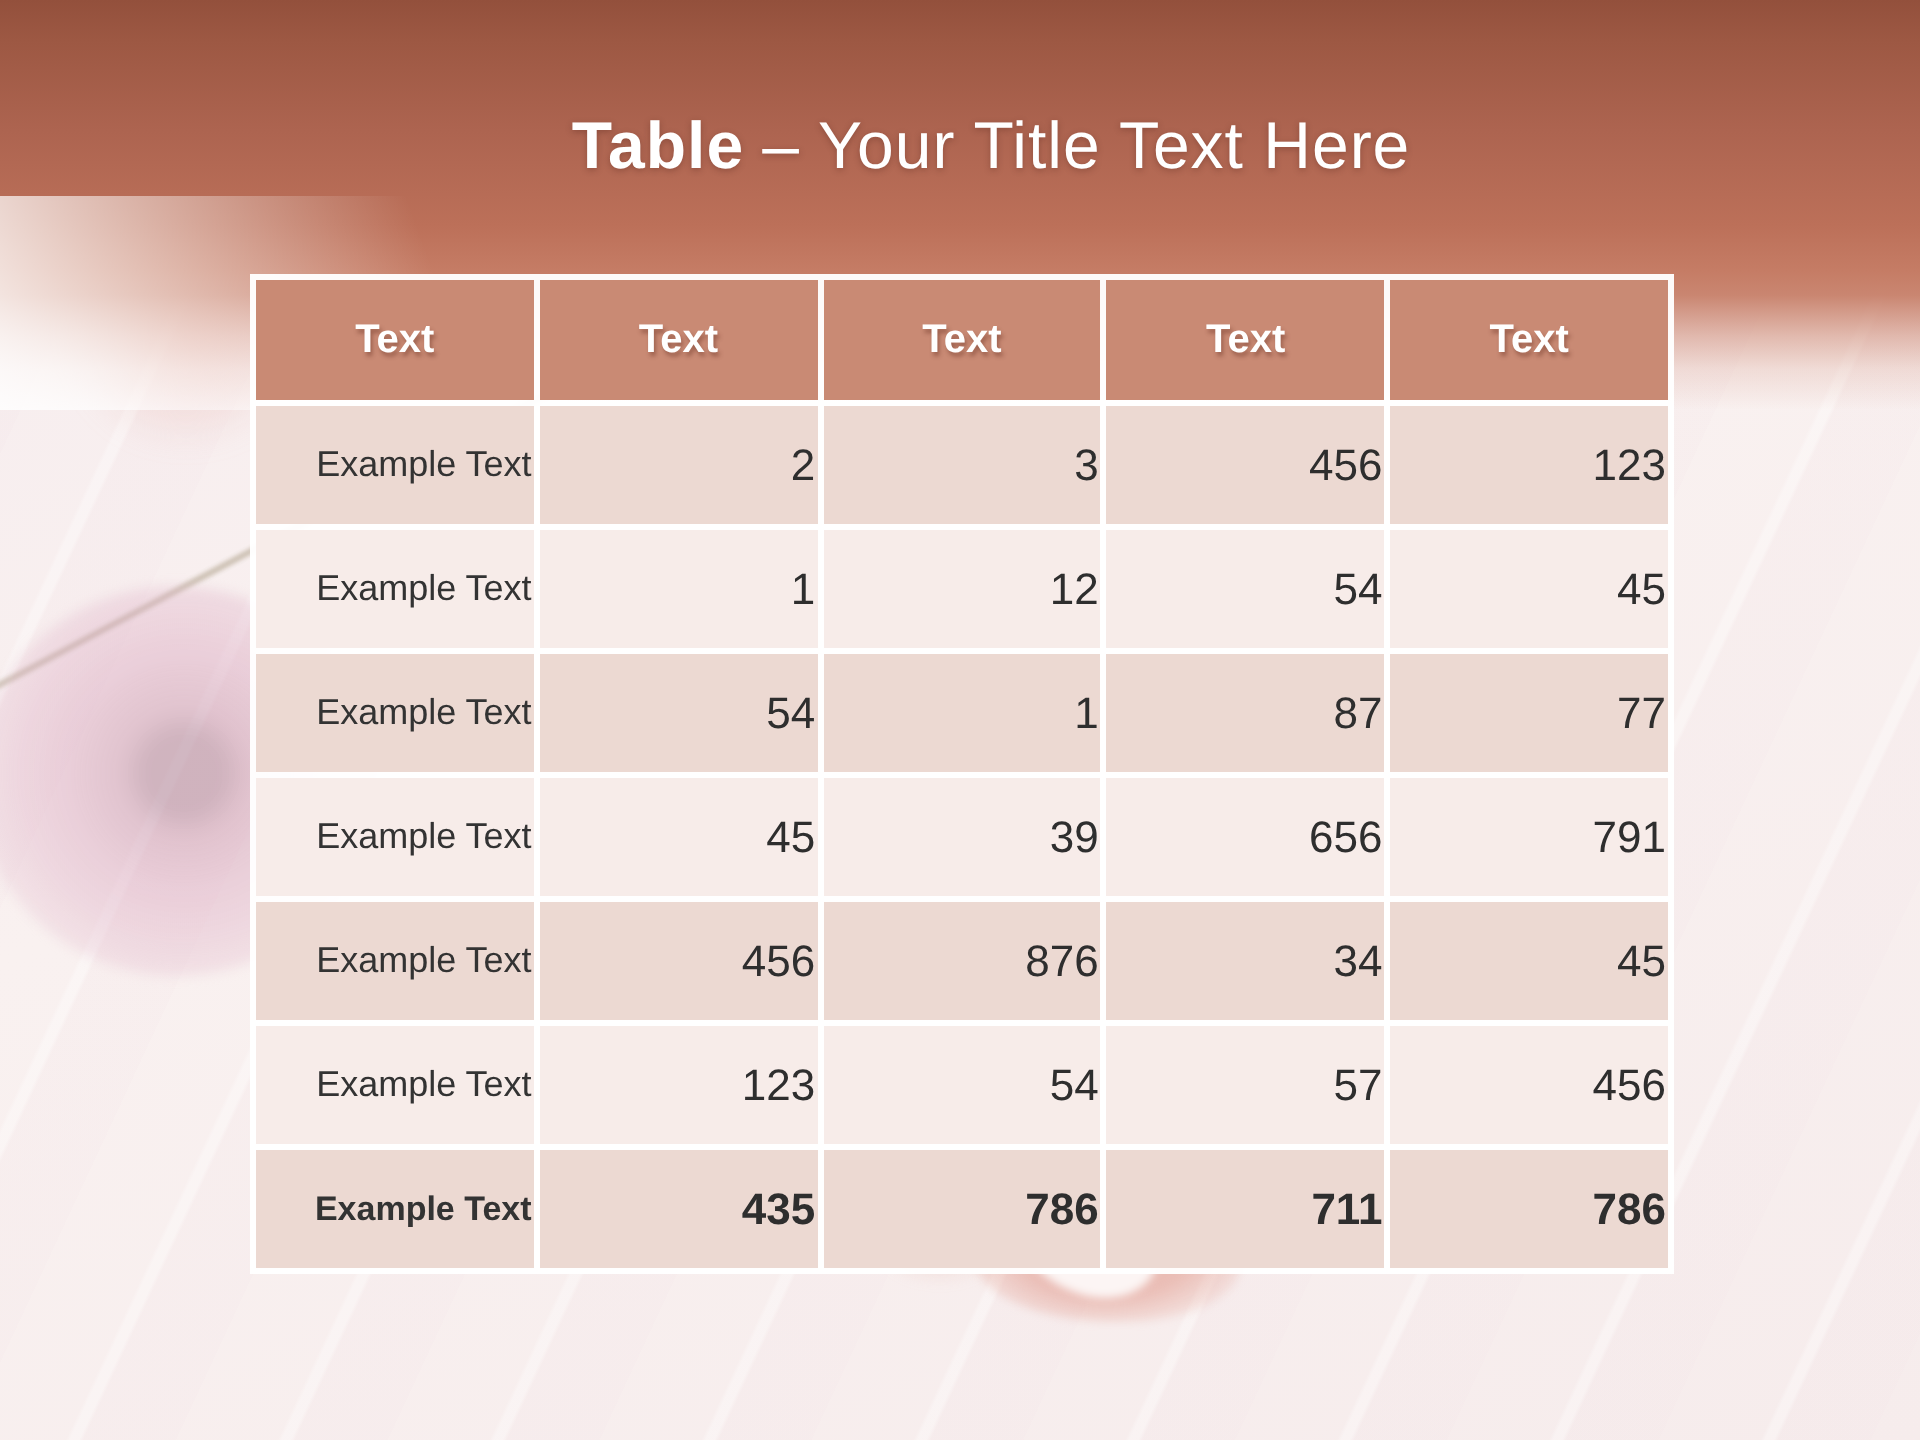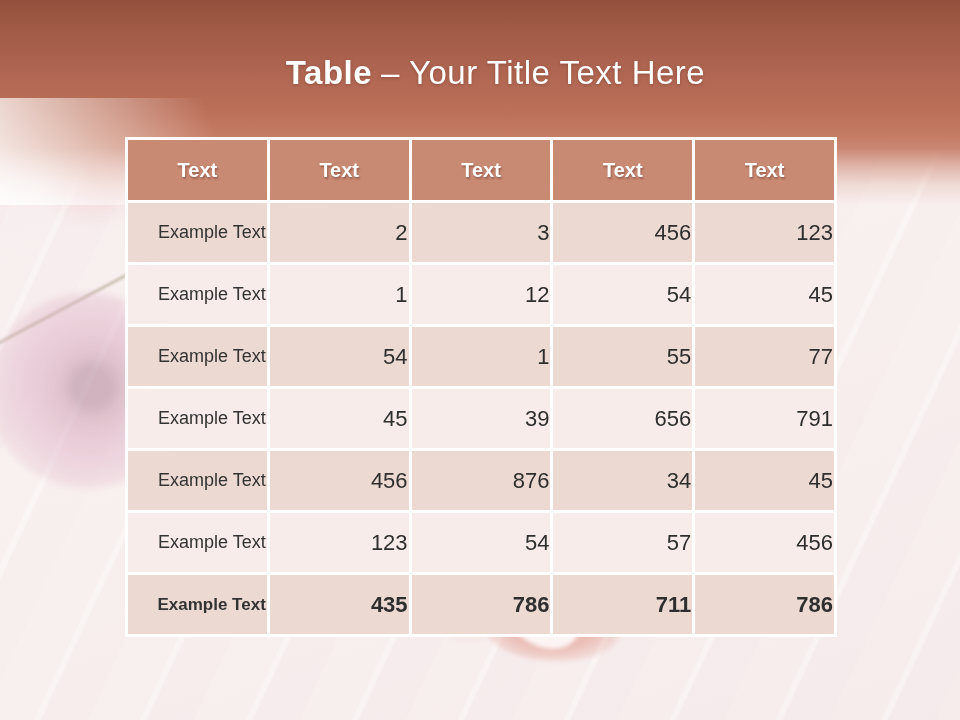--- a/index.html
+++ b/index.html
@@ -144,21 +144,21 @@
         <td class="label">Example Text</td>
         <td>1</td>
         <td>12</td>
         <td>54</td>
         <td>45</td>
       </tr>
       <tr class="dark">
         <td class="label">Example Text</td>
         <td>54</td>
         <td>1</td>
-        <td>55</td>
+        <td>87</td>
         <td>77</td>
       </tr>
       <tr class="light">
         <td class="label">Example Text</td>
         <td>45</td>
         <td>39</td>
         <td>656</td>
         <td>791</td>
       </tr>
       <tr class="dark">

